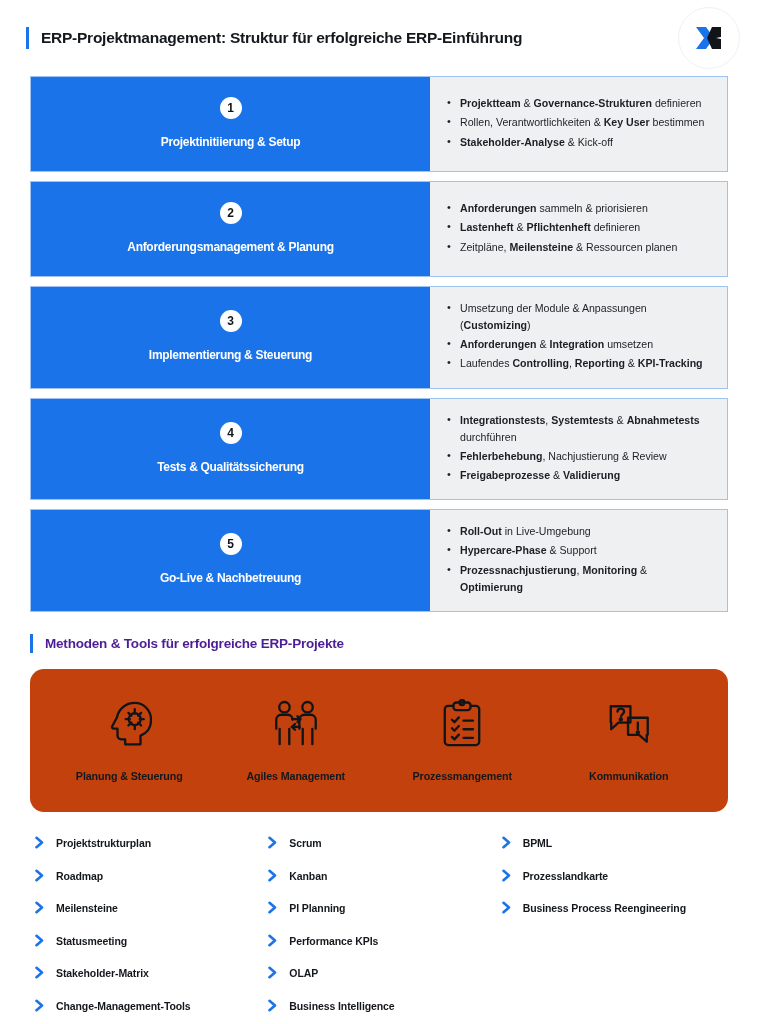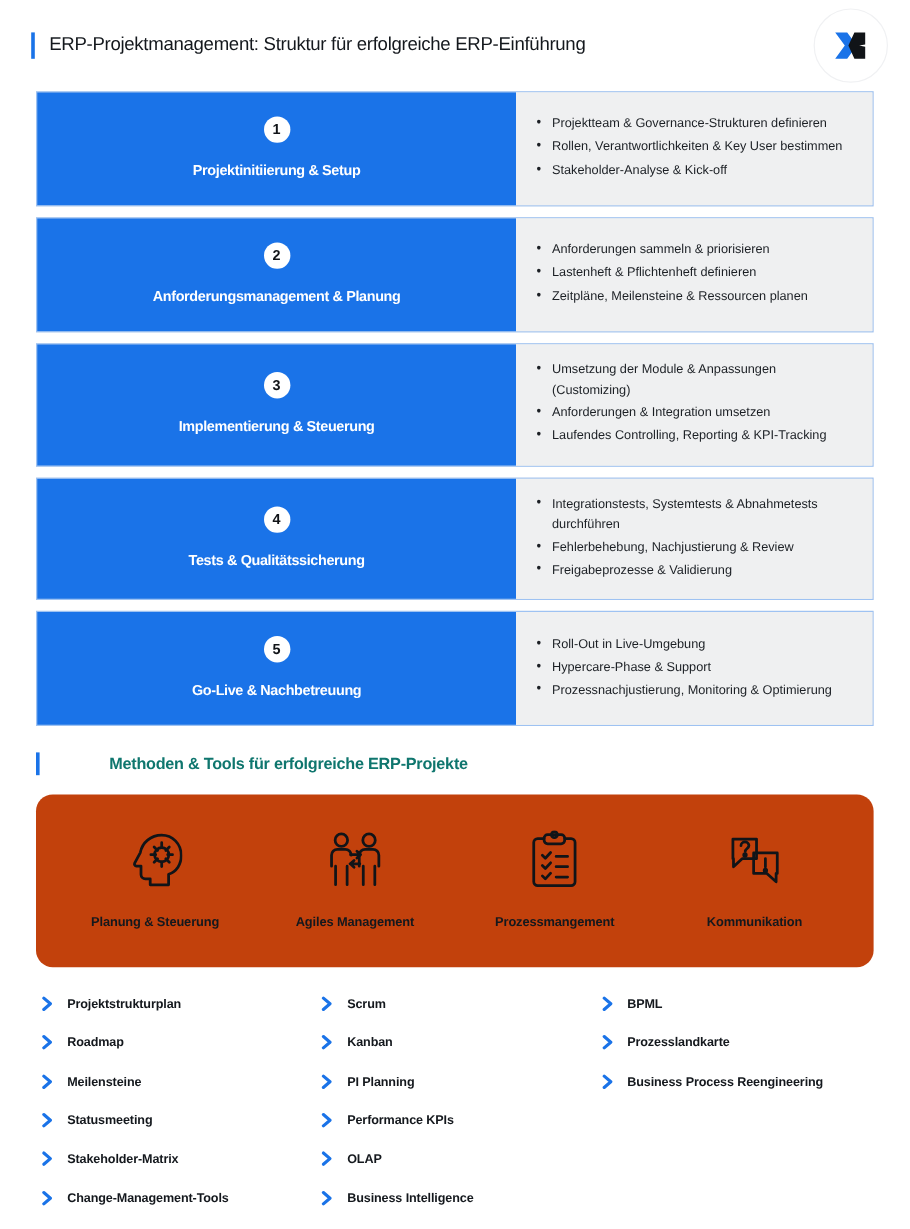--- a/index.html
+++ b/index.html
@@ -34,21 +34,21 @@
   }
   .title-bar {
     width: 3px;
     height: 22px;
     background: #1a73e8;
     margin-right: 12px;
     flex: 0 0 auto;
   }
   .page-title {
     font-size: 15.5px;
-    font-weight: normal;
+    font-weight: bold;
     letter-spacing: -0.25px;
     color: #14181d;
     white-space: nowrap;
   }
   .logo {
     width: 62px;
     height: 62px;
     border-radius: 50%;
     background: #ffffff;
     border: 1px solid #f0f1f3;
@@ -120,36 +120,35 @@
     margin-bottom: 2px;
   }
   .bullet-list li::before {
     content: "•";
     position: absolute;
     left: 0;
     top: -1px;
     font-size: 11px;
     color: #1b1f24;
   }
-  .bullet-list b { font-weight: normal; }
+  .bullet-list b { font-weight: bold; }
 
   
   .methods-section { padding: 22px 30px 0; }
   .section-head {
     display: flex;
     align-items: center;
     margin-bottom: 16px;
   }
   .section-head .title-bar { height: 19px; margin-right: 12px; }
   .section-title {
     font-size: 13.5px;
     font-weight: bold;
     letter-spacing: -0.2px;
-    color: #0f766e;
-    margin-left: 46px;
+    color: #4c1d95;
   }
   .methods-panel {
     background: #c2410c;
     border-radius: 14px;
     padding: 26px 16px 28px;
     display: flex;
     justify-content: space-around;
     align-items: flex-start;
   }
   .method {

